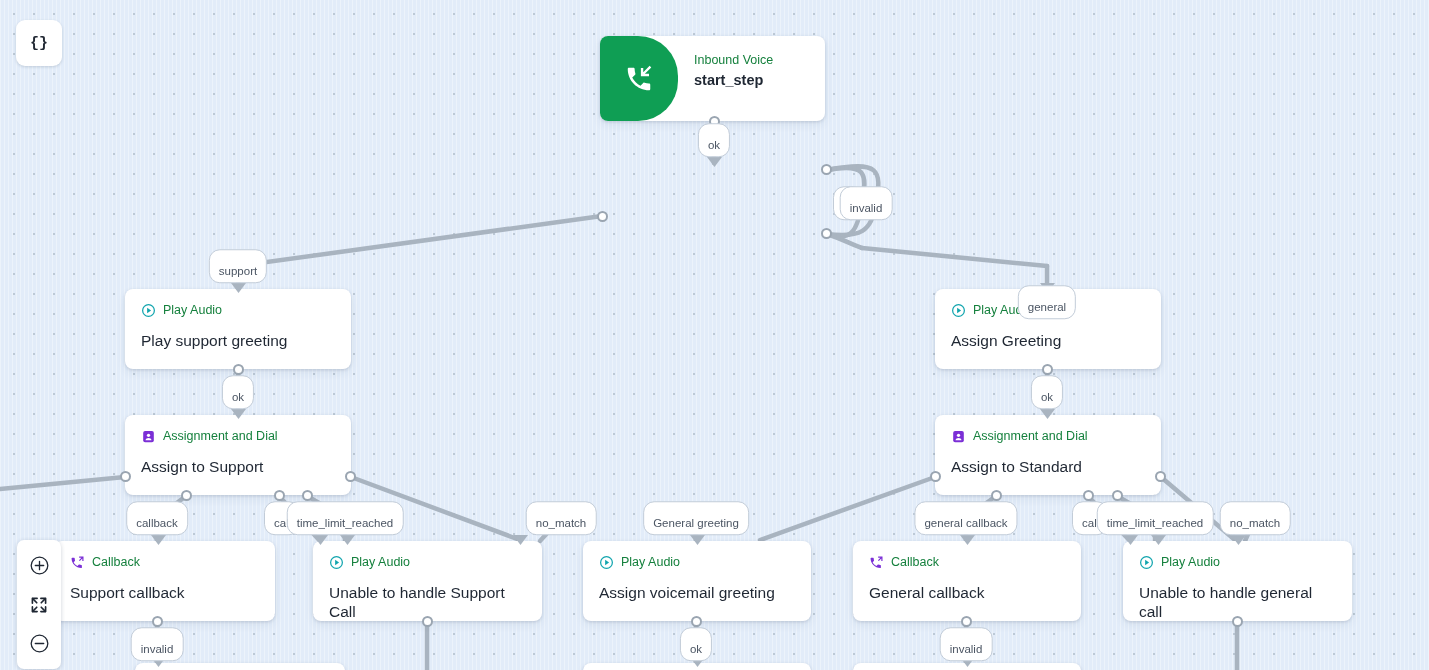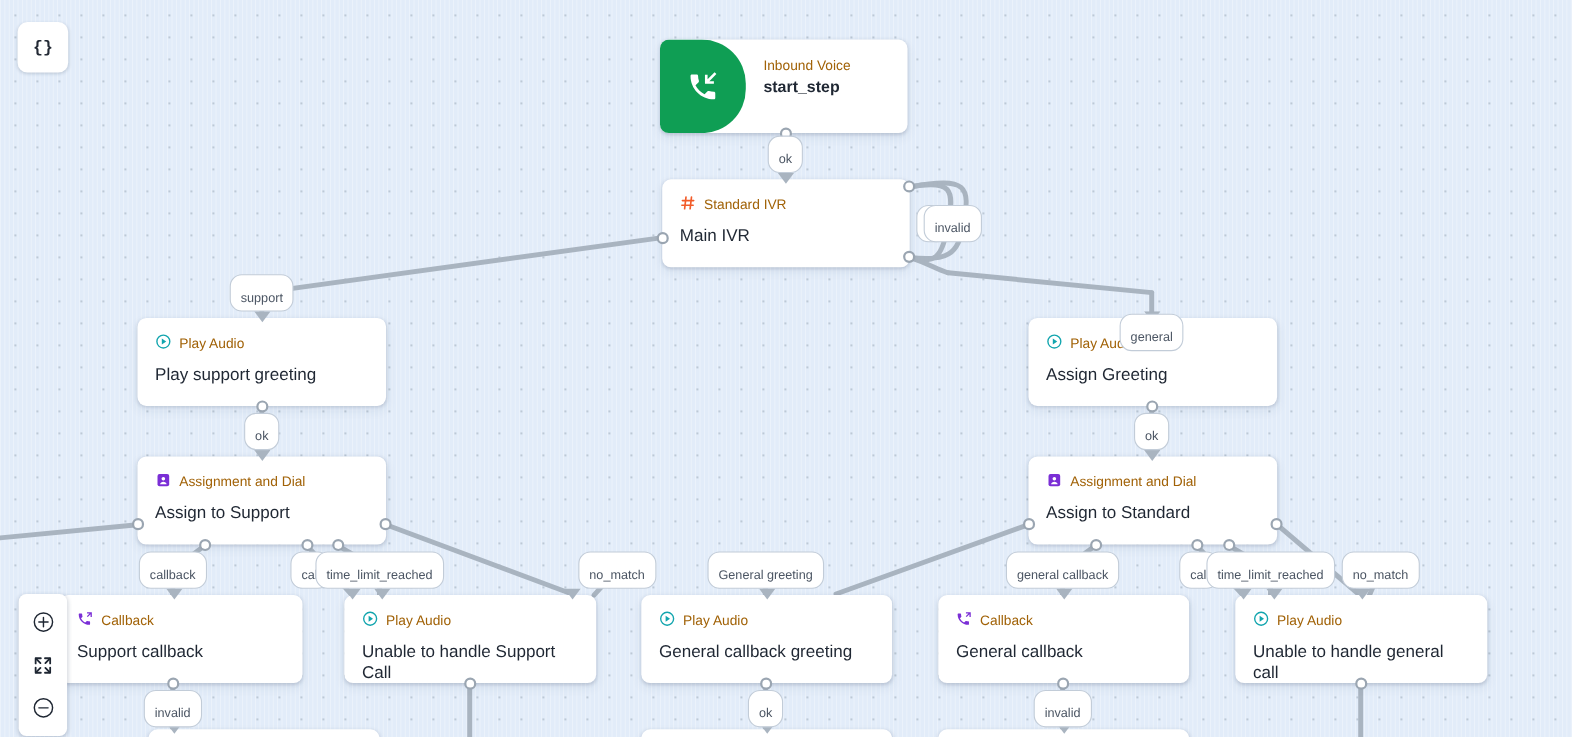--- a/index.html
+++ b/index.html
@@ -35,24 +35,24 @@
     overflow: hidden;
     display: flex;
     flex-direction: column;
   }
   .node-body {
     padding: 14px 16px 0 16px;
     flex: 1;
   }
   .node-kind {
     display: flex;
-    align-items: flex-end;
+    align-items: center;
     gap: 7px;
     font-size: 12.5px;
-    color: #a16207;
+    color: #15803d;
     line-height: 1;
     margin-bottom: 14px;
   }
   .node-title {
     font-size: 15.5px;
     color: #1f2733;
     line-height: 1.2;
   }
   
   .node.start {
@@ -201,31 +201,20 @@
     </div>
     <div class="start-text">
       <div class="node-kind">
         <span>Inbound Voice</span>
       </div>
       <div class="node-title">start_step</div>
     </div>
   </div>
   <div class="port" style="left:709px; top:116px;"></div>
 
-  <div class="node" style="left:602px; top:163px; width:225px; height:80px;">
-    <div class="node-body">
-      <div class="node-kind">
-        <svg class="ic" viewBox="0 0 24 24">
-          <path fill="none" stroke="#f25c2a" stroke-width="2.4" stroke-linecap="round" d="M9 3.5 7 20.5M17 3.5 15 20.5M3.8 8.6h16.4M3 15.4h16.4"></path>
-        </svg>
-        <span>Standard IVR</span>
-      </div>
-      <div class="node-title">Main IVR</div>
-    </div>
-  </div>
   <div class="port tgt" style="left:707px; top:157px;">
     <svg width="15" height="12" viewBox="0 0 15 12">
         <path fill="#a9b4c0" d="M0 0h15L7.5 10z"></path>
       </svg>
   </div>
   <div class="port" style="left:597px; top:211px;"></div>
   <div class="port" style="left:821px; top:164px;"></div>
   <div class="port" style="left:821px; top:228px;"></div>
 
   <div class="node" style="left:125px; top:289px; width:226px; height:80px;">
@@ -364,21 +353,21 @@
 
   <div class="node" style="left:583px; top:541px; width:228px; height:80px;">
     <div class="node-body">
       <div class="node-kind">
         <svg class="ic" viewBox="0 0 24 24">
           <circle cx="12" cy="12" r="9.4" fill="none" stroke="#12a5ae" stroke-width="2"></circle>
           <path fill="#12a5ae" d="M9.8 7.6l6.4 4.4-6.4 4.4z"></path>
         </svg>
         <span>Play Audio</span>
       </div>
-      <div class="node-title">General callback greeting</div>
+      <div class="node-title">Assign voicemail greeting</div>
     </div>
   </div>
   <div class="port tgt" style="left:690px; top:535px;">
     <svg width="15" height="12" viewBox="0 0 15 12">
         <path fill="#a9b4c0" d="M0 0h15L7.5 10z"></path>
       </svg>
   </div>
   <div class="port" style="left:691px; top:616px;"></div>
 
   <div class="node" style="left:853px; top:541px; width:228px; height:80px;">

